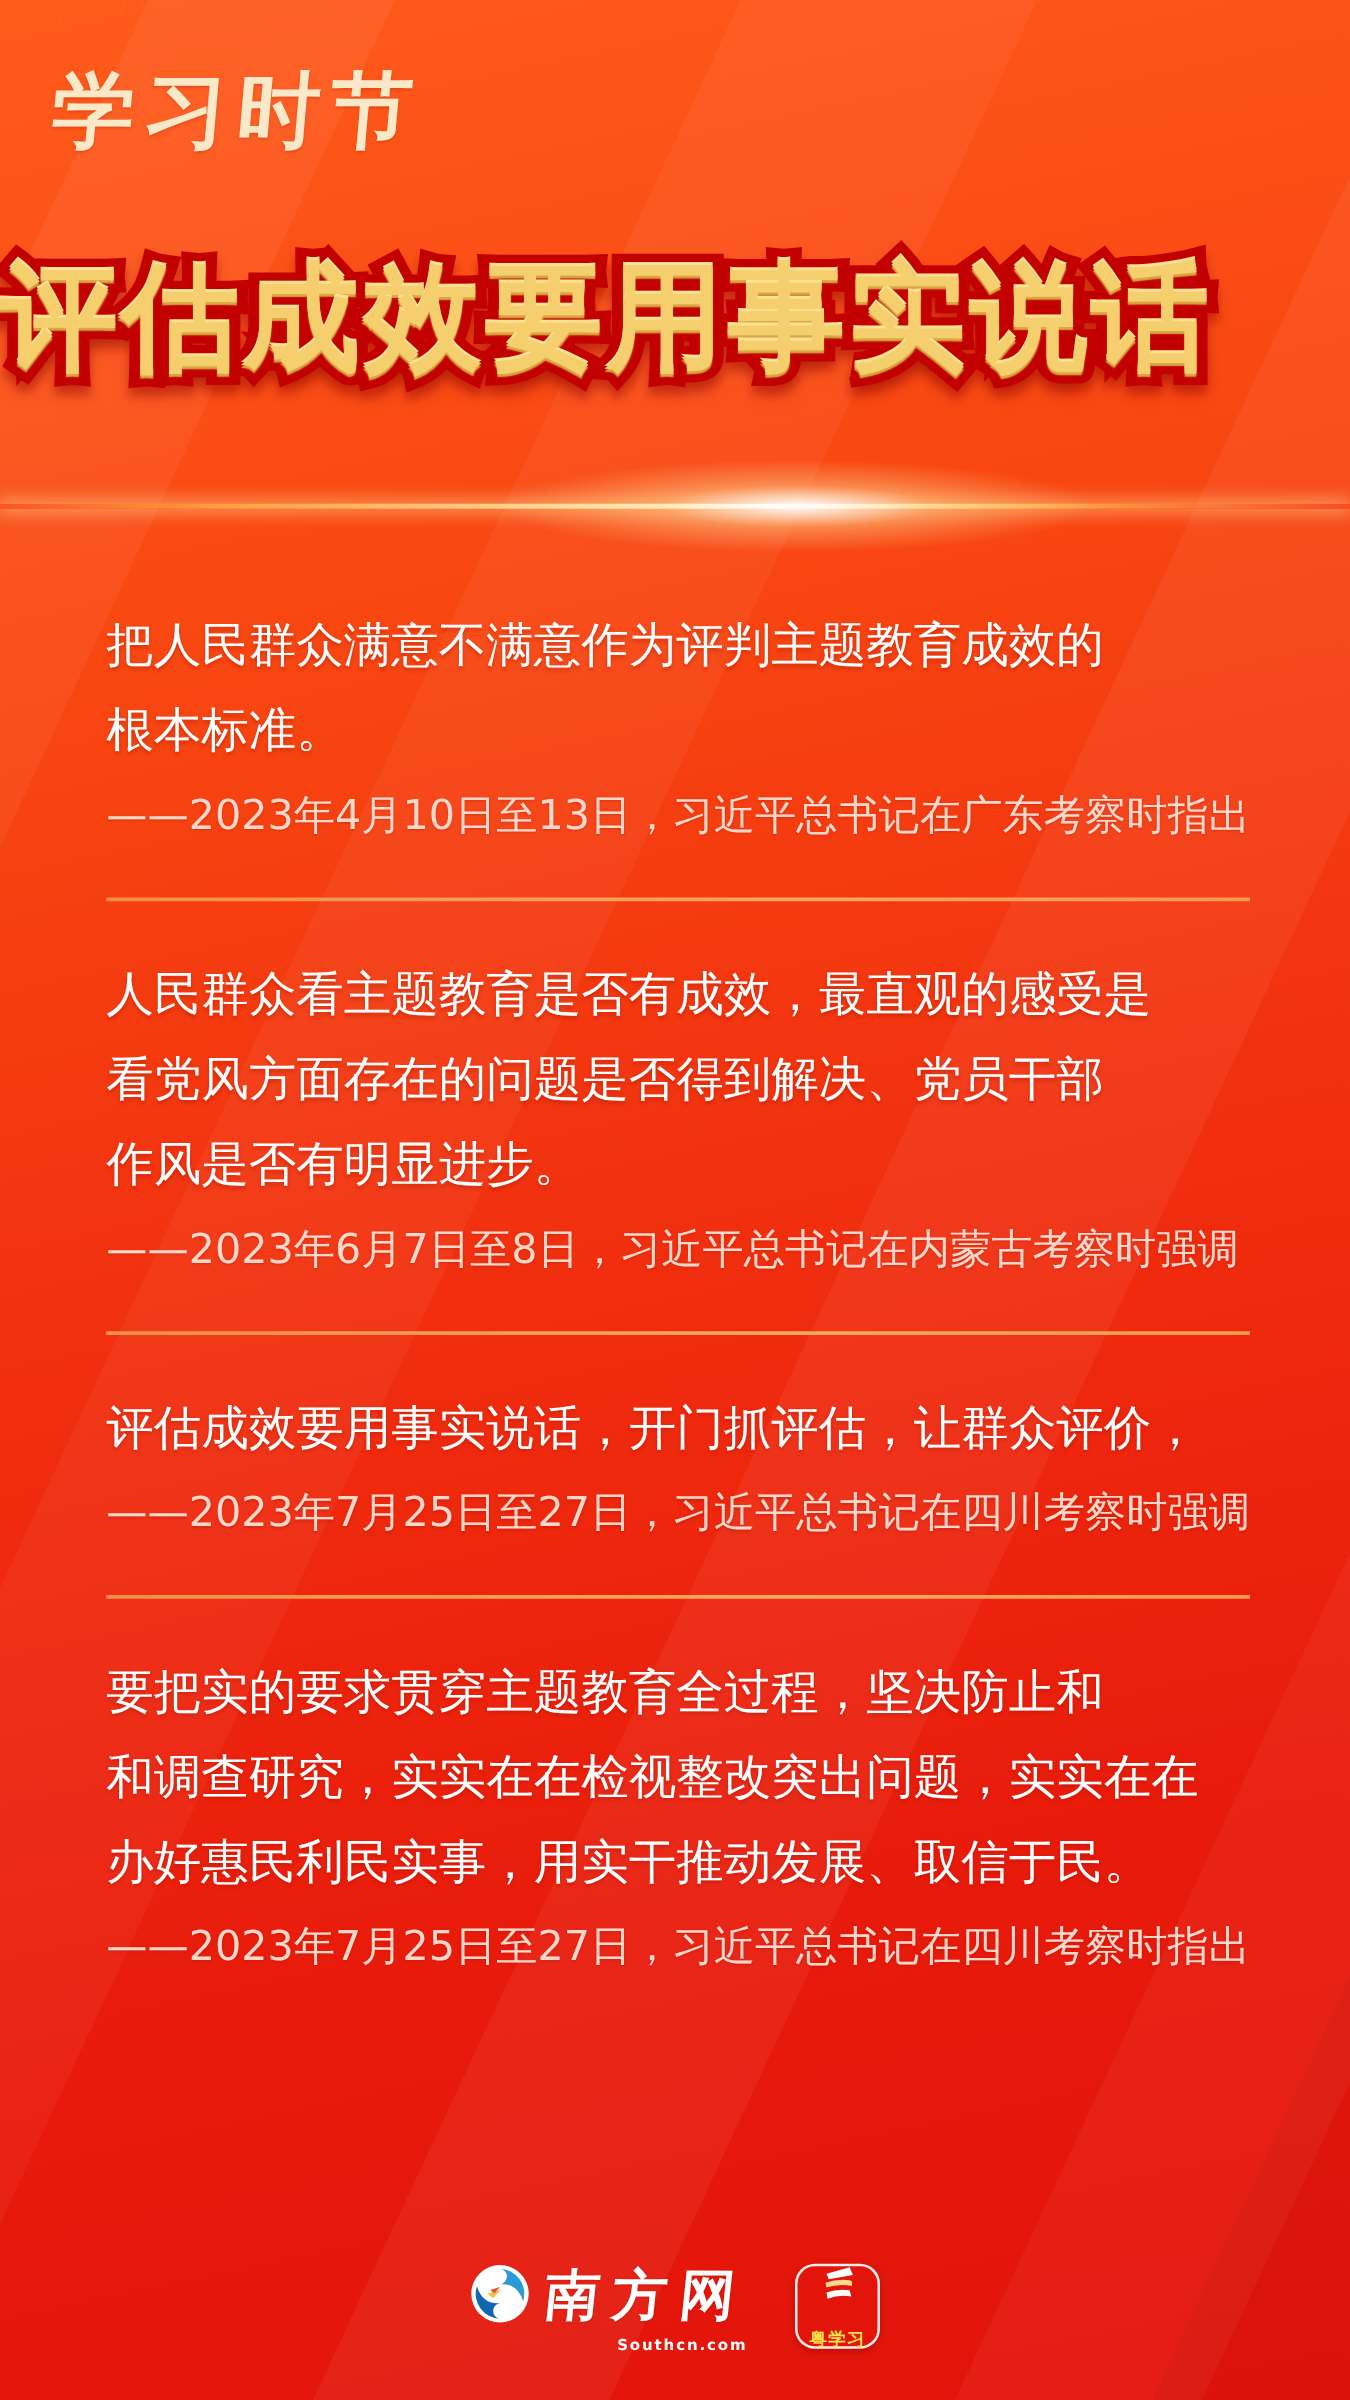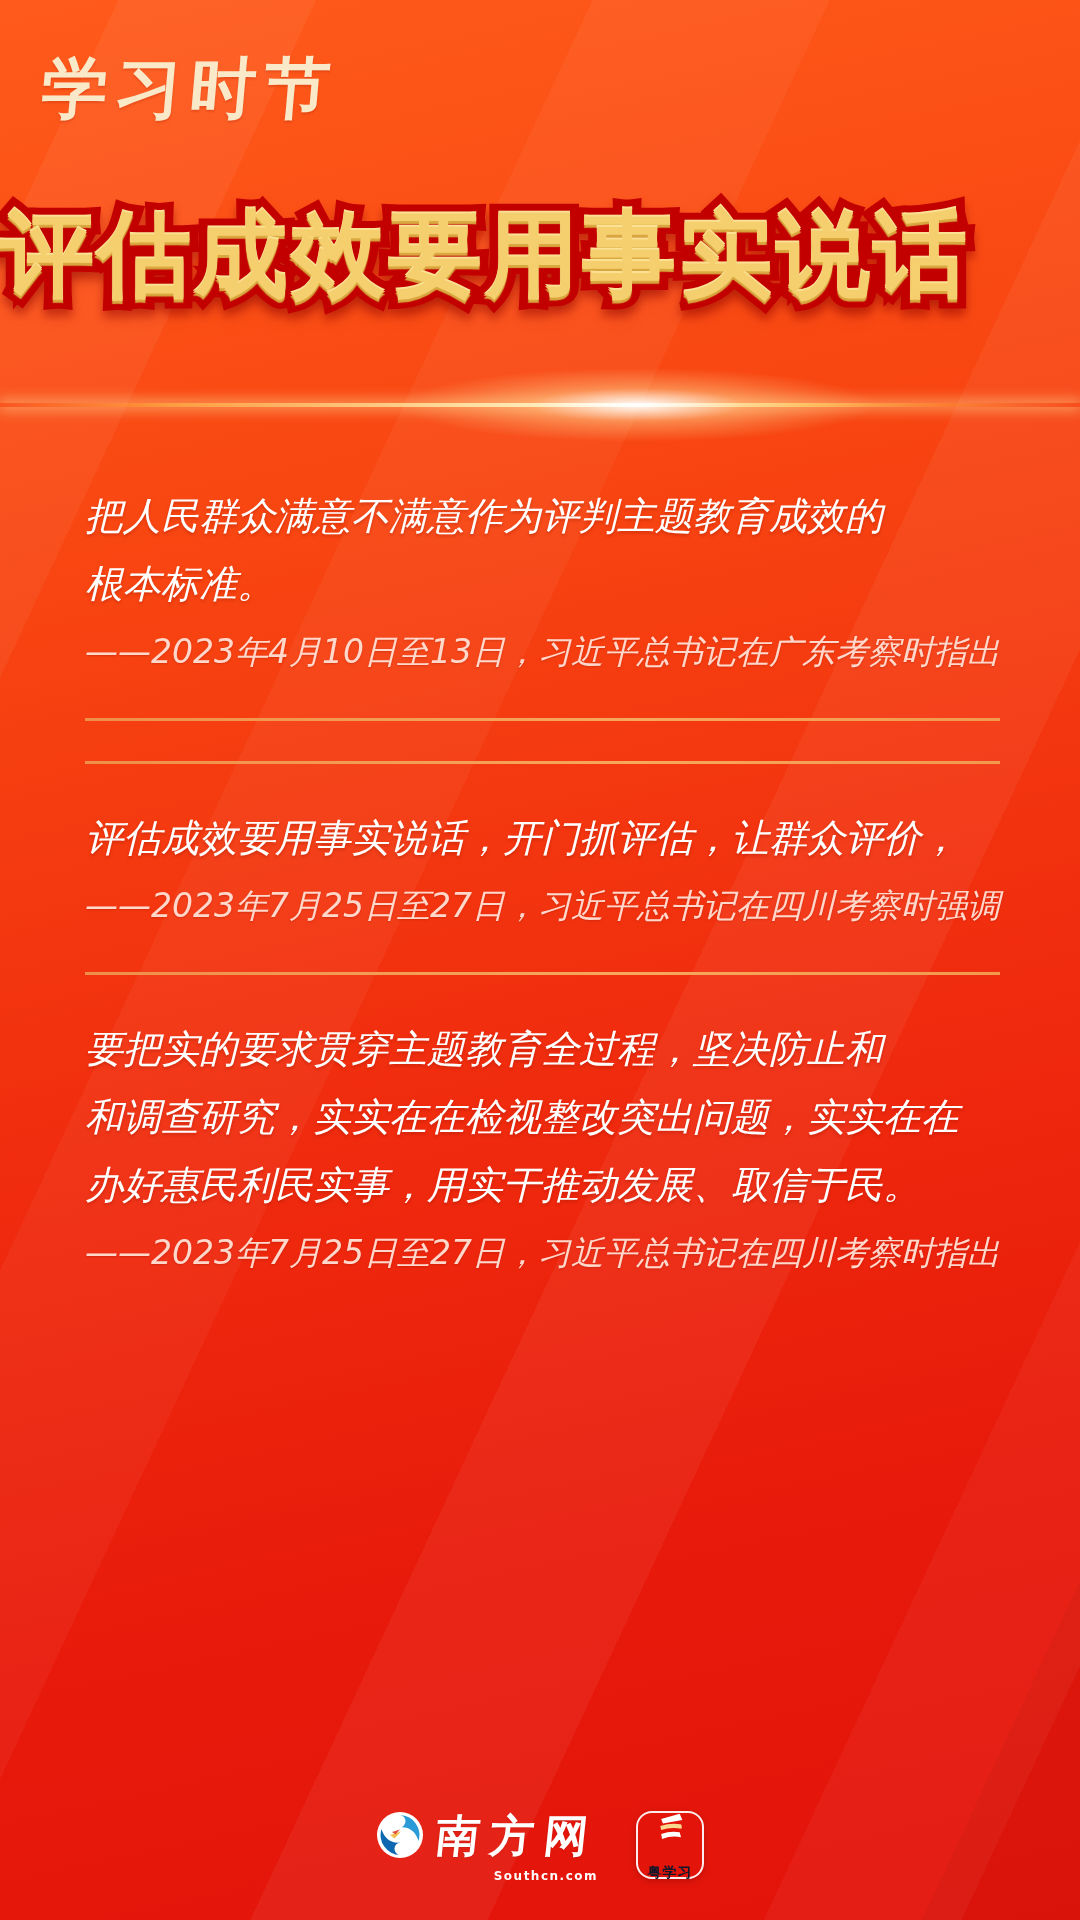--- a/index.html
+++ b/index.html
@@ -21,41 +21,41 @@
   .main-title::before{content:attr(data-text);position:absolute;left:0;top:0;z-index:-1;
     color:#C30000;-webkit-text-stroke:18px #C30000;text-shadow:0 9px 16px rgba(120,0,0,.55);}
   
   .light-flare{position:absolute;top:368px;left:0;right:0;height:74px;pointer-events:none;}
   .light-flare::before{content:"";position:absolute;left:0;right:0;top:35px;height:4px;
     background:linear-gradient(90deg,rgba(255,170,60,0) 0%,rgba(255,185,80,.75) 16%,rgba(255,225,160,.95) 42%,#FFFDF5 57%,rgba(255,205,100,.85) 74%,rgba(255,170,60,0) 100%);
     box-shadow:0 0 14px 2px rgba(255,220,150,.75);}
   .light-flare::after{content:"";position:absolute;left:37%;top:0;width:44%;height:74px;
     background:radial-gradient(closest-side,rgba(255,255,255,.95),rgba(255,232,160,.40) 45%,rgba(255,200,90,0) 100%);}
   
-  .content{position:absolute;top:482px;left:85px;right:80px;font-style:italic;}
+  .content{position:absolute;top:482px;left:85px;right:80px;}
   .quote-text{margin:0;color:#FFFFFF;font-size:38px;line-height:68px;font-weight:500;
     text-shadow:0 2px 3px rgba(150,20,0,.35);}
   .quote-line{display:block;white-space:nowrap;}
   .quote-attribution{color:#FFD8CB;font-size:33px;line-height:68px;text-align:left;white-space:nowrap;
     text-shadow:0 1px 2px rgba(150,20,0,.3);}
   .section-divider{height:3px;margin:32px 0 40px 0;border:none;
     background:linear-gradient(90deg,#EF8F49,#F6A85C 60%,#F2994E);}
   
   .footer-logos{position:absolute;top:1800px;left:0;width:100%;height:90px;
     display:flex;align-items:center;justify-content:center;gap:38px;}
   .southcn{display:flex;flex-direction:column;align-items:center;}
   .southcn-top{display:flex;align-items:center;gap:12px;}
   .southcn-name{color:#FFFFFF;font-size:44px;font-weight:900;letter-spacing:10px;transform:skewX(-6deg);
     text-shadow:0 1px 2px rgba(150,20,0,.3);}
   .southcn-domain{color:#FFFFFF;font-size:12px;font-weight:800;letter-spacing:1.5px;margin-top:3px;
     align-self:flex-end;}
   .yuexuexi-icon{box-sizing:border-box;width:68px;height:68px;background:#E3140A;
     border:2px solid rgba(255,255,255,.92);border-radius:16px;display:flex;flex-direction:column;
     align-items:center;justify-content:center;gap:3px;box-shadow:0 2px 6px rgba(120,0,0,.35);}
-  .yuexuexi-name{color:#0f172a;font-size:14px;font-weight:900;letter-spacing:1px;line-height:1;margin-top:16px;}
+  .yuexuexi-name{color:#fde047;font-size:14px;font-weight:900;letter-spacing:1px;line-height:1;margin-top:16px;}
 </style>
 </head>
 <body>
 
 <div class="poster">
   <div class="bg-stripes"></div>
 
   <div class="brand-logo">学习时节</div>
 
   <div class="main-title-wrap">
@@ -69,20 +69,28 @@
     <section>
       <p class="quote-text">
         <span class="quote-line">把人民群众满意不满意作为评判主题教育成效的</span>
         <span class="quote-line">根本标准。</span>
       </p>
       <div class="quote-attribution">——2023年4月10日至13日，习近平总书记在广东考察时指出</div>
     </section>
 
     <hr class="section-divider">
 
+    <section>
+      <p class="quote-text">
+        <span class="quote-line">人民群众看主题教育是否有成效，最直观的感受是</span>
+        <span class="quote-line">看党风方面存在的问题是否得到解决、党员干部</span>
+        <span class="quote-line">作风是否有明显进步。</span>
+      </p>
+      <div class="quote-attribution">——2023年6月7日至8日，习近平总书记在内蒙古考察时强调</div>
+    </section>
 
     <hr class="section-divider">
 
     <section>
       <p class="quote-text">
         <span class="quote-line">评估成效要用事实说话，开门抓评估，让群众评价，</span>
       </p>
       <div class="quote-attribution">——2023年7月25日至27日，习近平总书记在四川考察时强调</div>
     </section>
 

